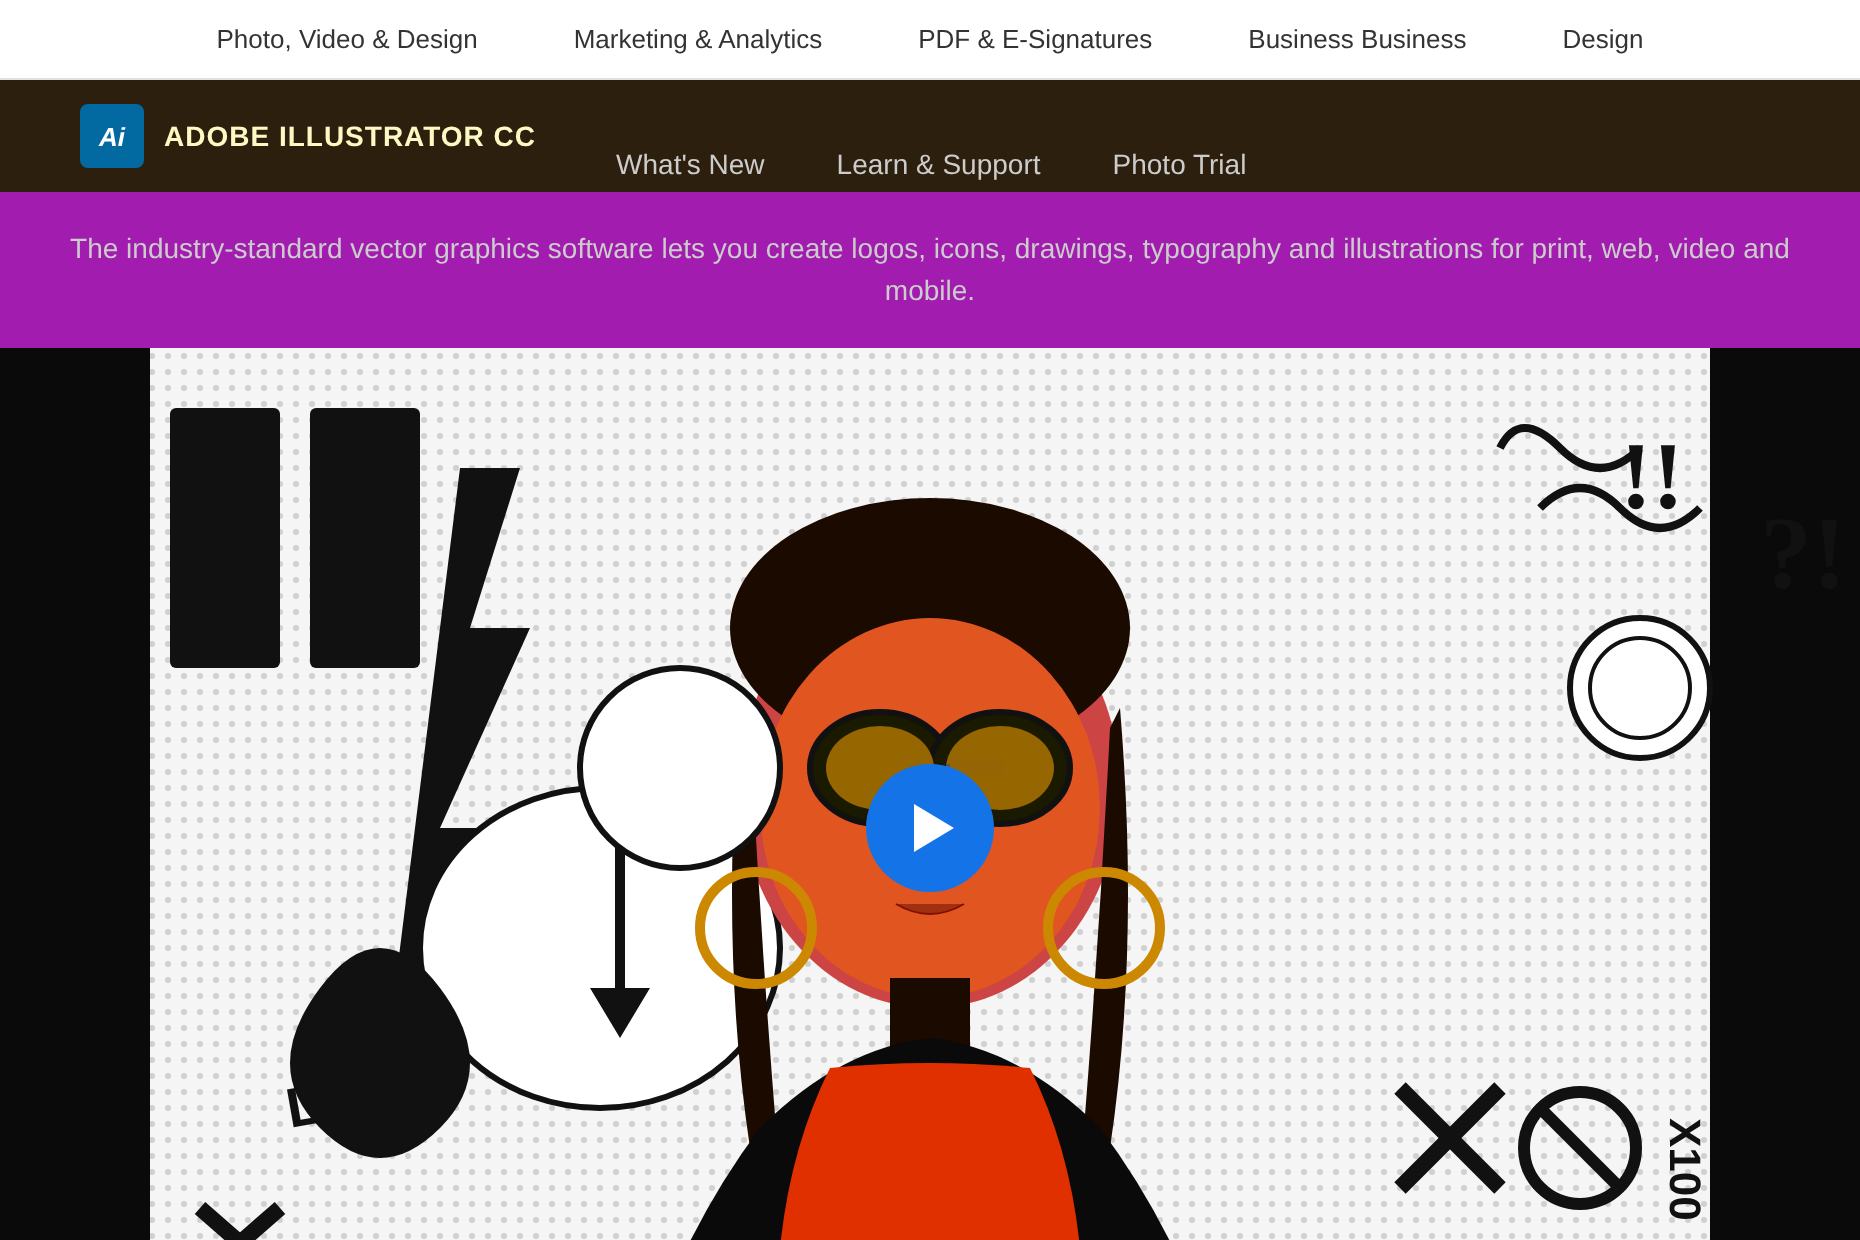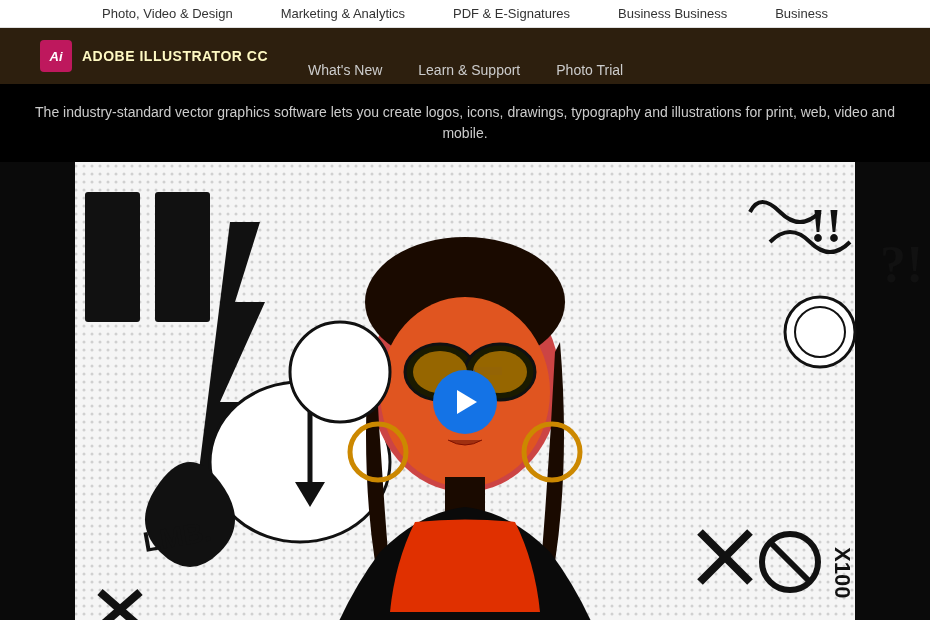--- a/index.html
+++ b/index.html
@@ -2,21 +2,21 @@
 <html><head>
   <meta charset="utf-8">
   <style>
     * { margin: 0; padding: 0; box-sizing: border-box; }
     body { width: 930px; height: 620px; font-family: Arial, sans-serif; overflow: hidden; background: #1a1a1a; }
 
     
     .top-nav {
       background: #fff;
       border-bottom: 1px solid #e0e0e0;
-      height: 28px;
+      height: 40px;
       display: flex;
       align-items: center;
       justify-content: center;
       gap: 48px;
       text-align: right;
     }
     .top-nav-item {
       font-size: 13px;
       color: #333;
       cursor: pointer;
@@ -34,21 +34,21 @@
     }
     .product-brand {
       display: flex;
       align-items: center;
       gap: 10px;
       margin-right: 40px;
     }
     .ai-icon {
       width: 32px;
       height: 32px;
-      background: #be185d;
+      background: #0369a1;
       border-radius: 4px;
       display: flex;
       align-items: center;
       justify-content: center;
       font-size: 13px;
       font-weight: bold;
       color: #fff;
       font-style: italic;
     }
     .product-name {
@@ -78,21 +78,21 @@
       border-radius: 20px;
       padding: 8px 22px;
       font-size: 14px;
       font-weight: bold;
       cursor: pointer;
       white-space: nowrap;
     }
 
     
     .subtitle-bar {
-      background: #000000;
+      background: #a21caf;
       padding: 18px 20px;
       text-align: center;
     }
     .subtitle-text {
       color: #ccc;
       font-size: 14px;
       line-height: 1.5;
       max-width: 860px;
       margin: 0 auto;
     }
@@ -145,21 +145,21 @@
     }
   </style>
 </head>
 <body>
 
 <nav class="top-nav">
   <span class="top-nav-item">Photo, Video &amp; Design</span>
   <span class="top-nav-item">Marketing &amp; Analytics</span>
   <span class="top-nav-item">PDF &amp; E-Signatures</span>
   <span class="top-nav-item">Business Business</span>
-  <span class="top-nav-item">Business</span>
+  <span class="top-nav-item">Design</span>
 </nav>
 
 <nav class="secondary-nav">
   <div class="product-brand">
     <div class="ai-icon">Ai</div>
     <span class="product-name">ADOBE ILLUSTRATOR CC</span>
   </div>
   <div class="sec-nav-links">
     <span class="sec-nav-link">What's New</span>
     <span class="sec-nav-link">Learn &amp; Support</span>

